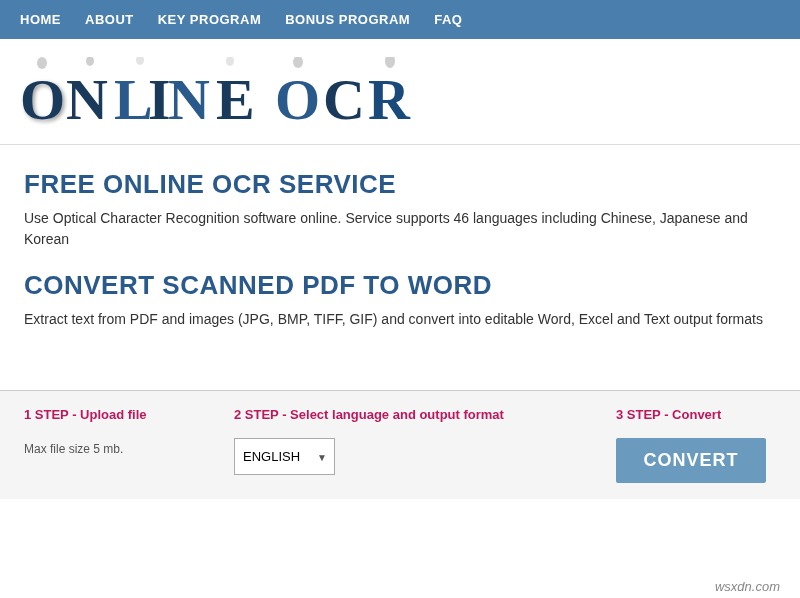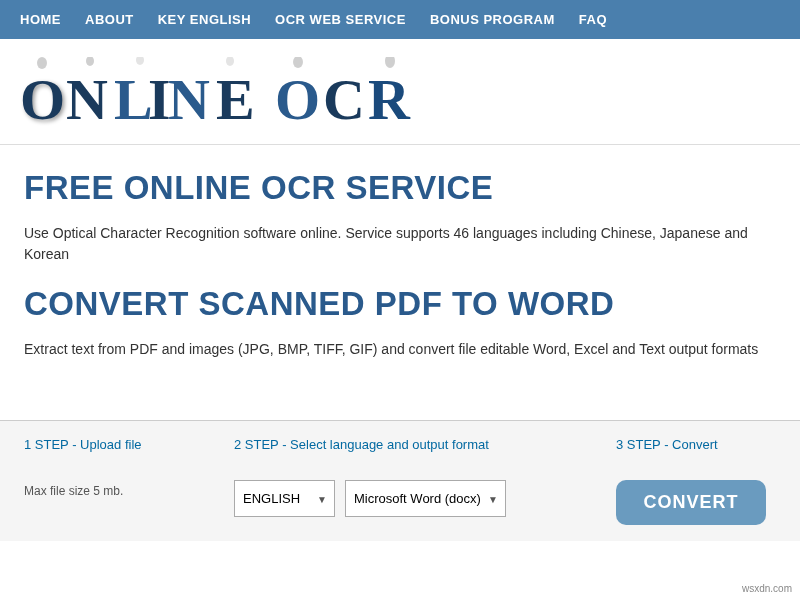--- a/index.html
+++ b/index.html
@@ -29,33 +29,32 @@
       border-bottom: 1px solid #ddd;
     }
 
     
     .main-content {
       padding: 24px 24px 0 24px;
       background: #fff;
     }
 
     .section-title {
-      font-size: 33px;
+      font-size: 26px;
       font-weight: bold;
       color: #2a5a8c;
       margin-bottom: 8px;
       letter-spacing: 0.5px;
     }
 
     .section-desc {
       font-size: 14px;
       color: #333;
       line-height: 1.5;
       margin-bottom: 20px;
-      margin-top: 16px;
     }
 
     
     .bottom-panel {
       background: #f5f5f5;
       border-top: 1px solid #ccc;
       padding: 16px 24px 16px 24px;
       margin-top: 60px;
     }
 
@@ -66,23 +65,23 @@
     }
 
     .step {
       display: flex;
       flex-direction: column;
       gap: 8px;
     }
 
     .step-label {
       font-size: 13px;
-      font-weight: normal;
-      color: #0369a1;
-      margin-bottom: 20px;
+      font-weight: bold;
+      color: #be185d;
+      margin-bottom: 8px;
     }
 
     .step-1 { min-width: 180px; margin-right: 30px; }
     .step-2 { flex: 1; margin-right: 20px; }
     .step-3 { min-width: 160px; }
 
     .select-file-btn {
       background: #4a7fad;
       color: #fff;
       border: none;
@@ -137,48 +136,48 @@
     .convert-btn {
       background: #6a9bbf;
       color: #fff;
       border: none;
       padding: 12px 0;
       width: 150px;
       font-size: 18px;
       font-weight: bold;
       cursor: pointer;
       letter-spacing: 1px;
-      border-radius: 10px;
+      border-radius: 2px;
     }
 
     .watermark {
       position: fixed;
       bottom: 4px;
-      right: 8px;
-      font-size: 10px;
+      right: 20px;
+      font-size: 13px;
       color: #888;
+      font-style: italic;
     }
 
     
     .logo-display {
       display: flex;
       align-items: flex-end;
       height: 75px;
       gap: 0;
     }
   </style>
 </head>
 <body>
 
 <nav class="navbar">
 
   <span class="nav-item">HOME</span>
   <span class="nav-item">ABOUT</span>
-  <span class="nav-item">KEY ENGLISH</span>
-  <span class="nav-item">OCR WEB SERVICE</span>
+  <span class="nav-item">KEY PROGRAM</span>
   <span class="nav-item">BONUS PROGRAM</span>
   <span class="nav-item">FAQ</span>
 </nav>
 
 <div class="logo-area">
   <div class="logo-display">
 
     <svg width="520" height="75" viewBox="0 0 520 75">
 
       <text x="0" y="62" font-family="'Times New Roman', serif" font-size="58" font-weight="900" fill="#1a3a5c" style="filter:drop-shadow(2px 2px 2px rgba(0,0,0,0.4))">O</text>
@@ -209,21 +208,21 @@
     </svg>
   </div>
 </div>
 
 <div class="main-content">
   <h1 class="section-title">FREE ONLINE OCR SERVICE</h1>
   <p class="section-desc">Use Optical Character Recognition software online. Service supports
 46 languages including Chinese, Japanese and Korean</p>
 
   <h2 class="section-title">CONVERT SCANNED PDF TO WORD</h2>
-  <p class="section-desc">Extract text from PDF and images (JPG, BMP, TIFF, GIF) and convert file editable
+  <p class="section-desc">Extract text from PDF and images (JPG, BMP, TIFF, GIF) and convert into editable
 Word, Excel and Text output formats</p>
 </div>
 
 <div class="bottom-panel">
   <div class="steps-row">
 
     <div class="step step-1">
       <div class="step-label">1 STEP - Upload file</div>
       <div class="max-file-text">Max file size 5 mb.</div>
     </div>
@@ -235,28 +234,20 @@
           <select class="lang-select">
             <option>ENGLISH</option>
             <option>FRENCH</option>
             <option>GERMAN</option>
             <option>SPANISH</option>
             <option>CHINESE</option>
             <option>JAPANESE</option>
             <option>KOREAN</option>
           </select>
         </div>
-        <div class="select-wrapper">
-          <select class="format-select">
-            <option>Microsoft Word (docx)</option>
-            <option>Microsoft Excel (xlsx)</option>
-            <option>Plain Text (txt)</option>
-            <option>Adobe PDF (pdf)</option>
-          </select>
-        </div>
       </div>
     </div>
 
     <div class="step step-3">
       <div class="step-label">3 STEP - Convert</div>
       <button class="convert-btn">CONVERT</button>
     </div>
 
   </div>
 </div>

